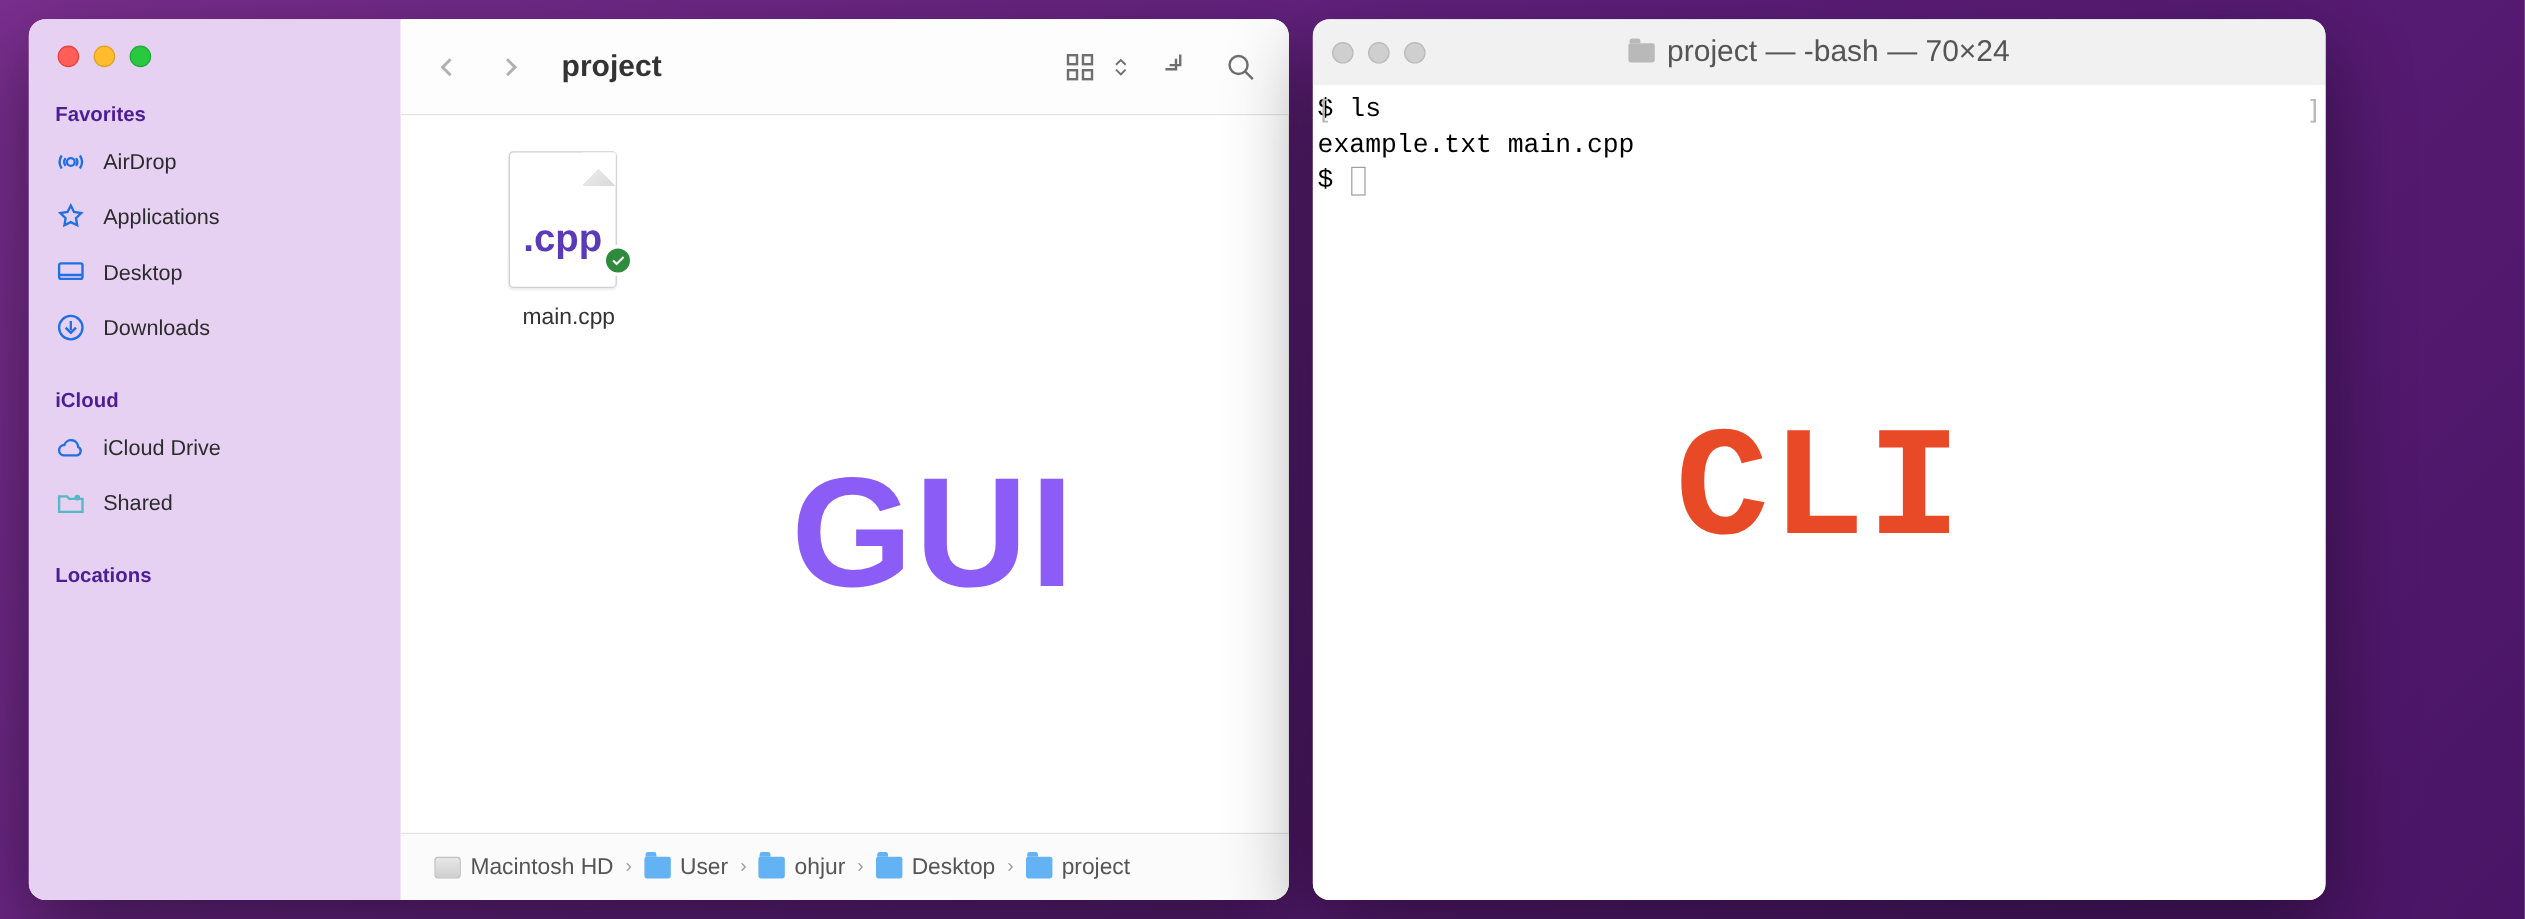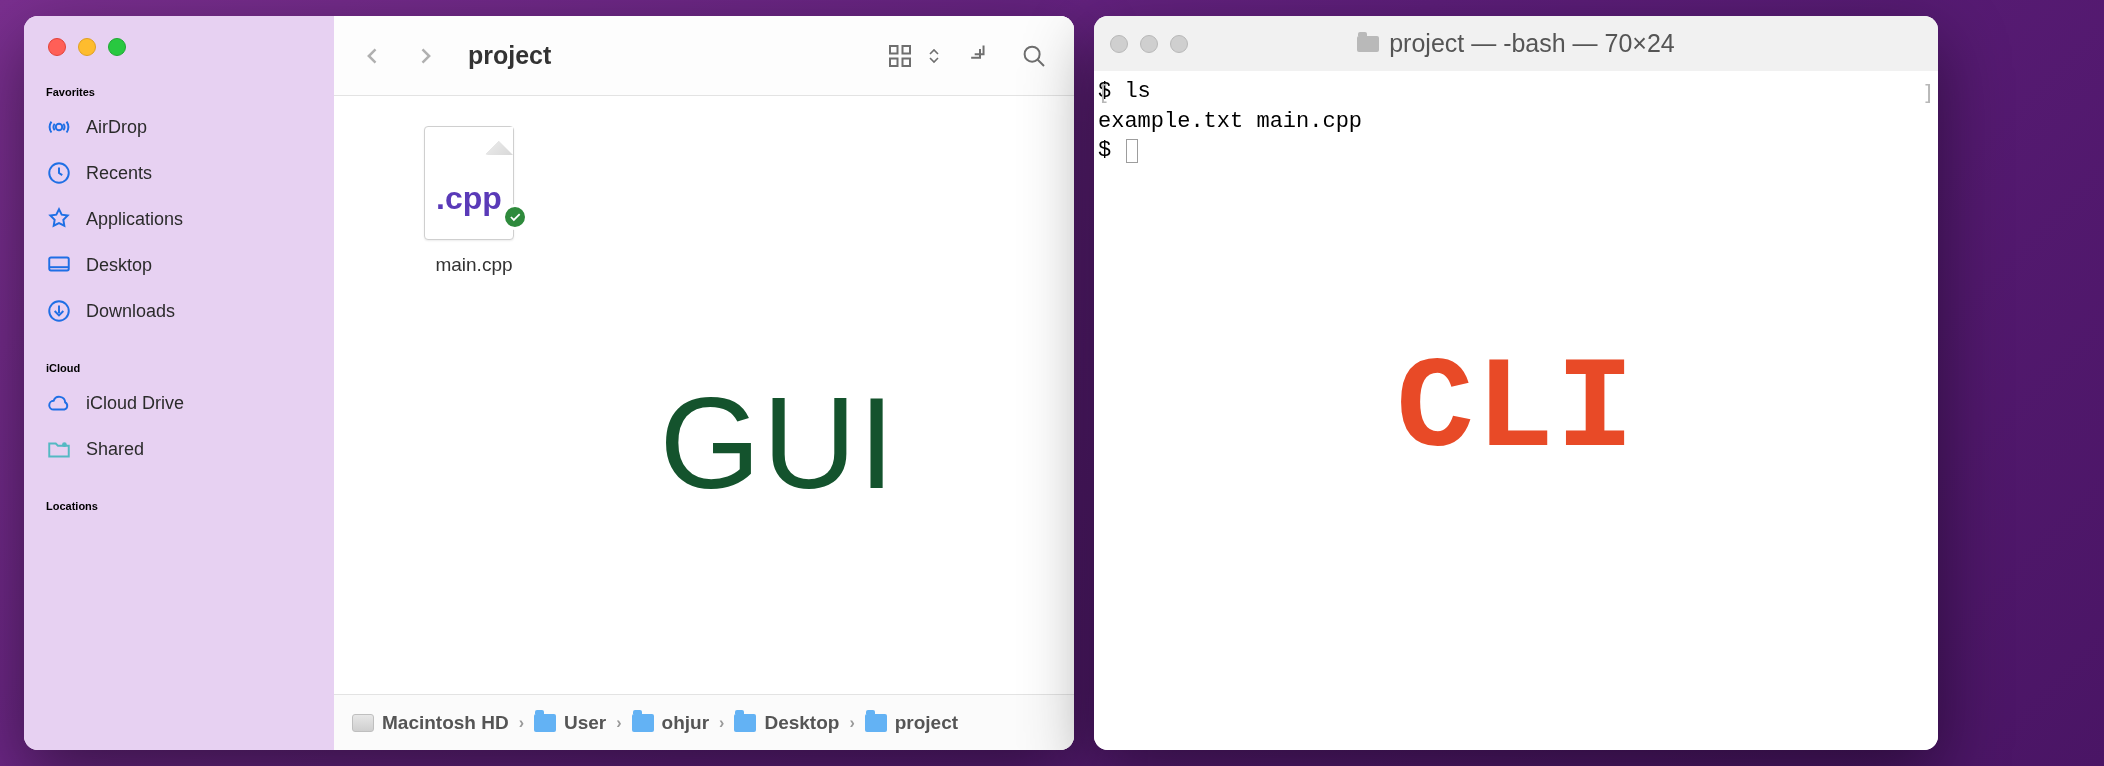--- a/index.html
+++ b/index.html
@@ -31,23 +31,23 @@
     display:flex; flex-direction:column;
   }
   .traffic-lights { display:flex; gap:12px; padding: 0 0 20px 24px;}
   .tl { width:18px; height:18px; border-radius:50%; }
   .tl.red { background:#ff5f57; border:1px solid #e24238;}
   .tl.yellow { background:#febc2e; border:1px solid #e0a020;}
   .tl.green { background:#28c840; border:1px solid #1fa833;}
   .tl.gray { background:#cfcfcf; border:1px solid #b8b8b8;}
 
   .section-header {
-    font-size: 11px;
+    font-size: 17px;
     font-weight:600;
-    color: #000000;
+    color: #4c1d95;
     padding: 10px 25px 6px 22px;
   }
   .side-item {
     display:flex; align-items:center;
     gap:14px;
     padding: 10px 22px;
     font-size:18px;
     color:#2b2b2b;
     cursor:pointer;
   }
@@ -102,29 +102,29 @@
     position:absolute; bottom:16px; right:-4px;
     width:26px; height:26px; border-radius:50%;
     background:#2e8a3c; border:3px solid #fff;
     display:flex; align-items:center; justify-content:center;
   }
   .sync-badge svg{ width:14px; height:14px; stroke:#fff; stroke-width:3; fill:none;}
   .file-name{ font-size:19px; color:#333;}
 
   .overlay-label{
     position:absolute; left:60%; top:58%; transform:translate(-50%,-50%);
-    font-size:130px; font-weight:400; color:#14532d; letter-spacing:2px;
+    font-size:130px; font-weight:700; color:#8b5cf6; letter-spacing:2px;
     pointer-events:none;
   }
 
   .path-bar {
     height:56px; border-top:1px solid #e3e3e3;
     display:flex; align-items:center;
-    padding:0 18px; gap:8px;
-    font-size:19px; color:#555; background:#fbfbfb;font-weight:bold;
+    padding:0 28px; gap:8px;
+    font-size:19px; color:#555; background:#fbfbfb;
   }
   .path-seg{ display:flex; align-items:center; gap:8px; cursor:pointer;}
   .path-sep{ color:#999; padding:0 2px; font-size:16px;}
   .path-seg .fic{ width:22px; height:18px;}
   .folder-ico{ width:22px;height:16px; background:#63b2f4; border-radius:2px; position:relative;}
   .folder-ico::before{content:"";position:absolute;top:-4px;left:1px;width:9px;height:4px;background:#63b2f4;border-radius:2px 2px 0 0;}
   .disk-ico{ width:22px; height:16px; background:linear-gradient(#e7e7e7,#cfcfcf); border:1px solid #bfbfbf; border-radius:3px;}
 
   
   .term-titlebar{
@@ -180,29 +180,20 @@
       <span class="ic">
         <svg viewBox="0 0 24 24">
             <circle cx="12" cy="12" r="3"></circle>
             <path d="M5 17a9 9 0 0 1 0-10"></path>
             <path d="M19 7a9 9 0 0 1 0 10"></path>
             <path d="M8 15a5 5 0 0 1 0-6"></path>
             <path d="M16 9a5 5 0 0 1 0 6"></path>
           </svg>
       </span>
       <span>AirDrop</span>
-    </div>
-    <div class="side-item">
-      <span class="ic">
-        <svg viewBox="0 0 24 24">
-            <circle cx="12" cy="12" r="9"></circle>
-            <path d="M12 7v5l3 2"></path>
-          </svg>
-      </span>
-      <span>Recents</span>
     </div>
     <div class="side-item">
       <span class="ic">
         <svg viewBox="0 0 24 24">
             <path d="M12 3l2.5 5 5.5.8-4 3.9.9 5.5L12 15.8 7.1 18.2 8 12.7l-4-3.9 5.5-.8z"></path>
           </svg>
       </span>
       <span>Applications</span>
     </div>
     <div class="side-item">

